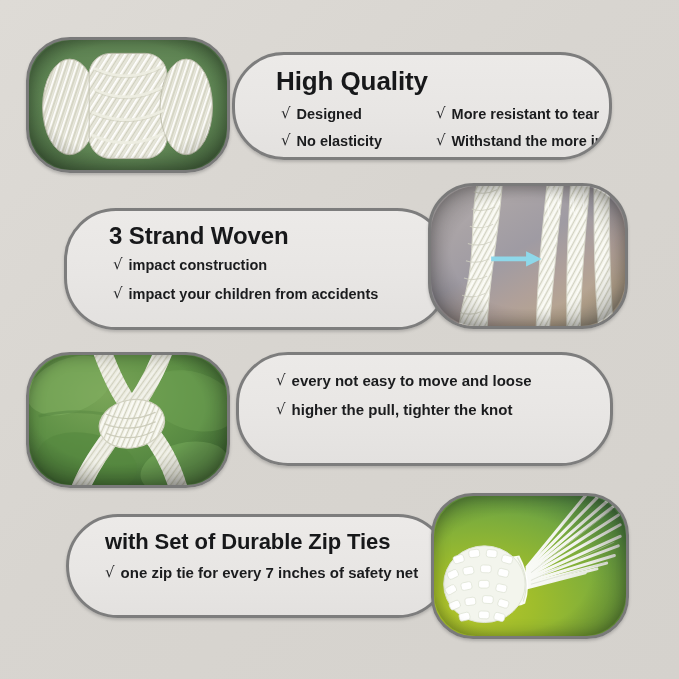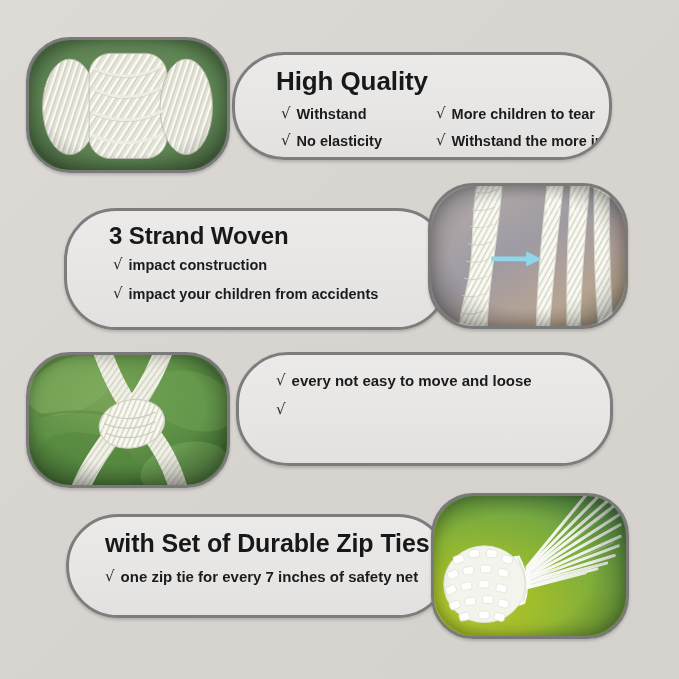--- a/index.html
+++ b/index.html
@@ -134,21 +134,21 @@
     left: 26px; top: 352px; width: 204px; height: 136px;
     background:
       radial-gradient(ellipse 120% 120% at 38% 30%, #7aa558 0%, #5f9146 35%, #47773a 70%, #3c6933 100%);
     border-radius: 44px;
   }
 
   
   #panel4-text {
     left: 66px; top: 514px; width: 384px; height: 104px;
   }
-  #panel4-text .panel-title { font-size: 25px; padding-left: 12px; padding-top: 4px; }
+  #panel4-text .panel-title { font-size: 22px; padding-left: 12px; padding-top: 4px; }
   #panel4-text .bullets { margin-top: 10px; padding-left: 12px; font-size: 15px; }
   #panel4-text .tick { font-size: 15px; }
 
   #panel4-img {
     left: 431px; top: 493px; width: 198px; height: 146px;
     background:
       radial-gradient(ellipse 140% 130% at 22% 78%, #b7c72b 0%, #9fbd2c 22%, #7fae3b 46%, #5e9a4a 68%, #4a7f55 85%, #3d6a5e 100%);
     border-radius: 42px;
   }
 
@@ -166,25 +166,25 @@
 <body>
 
 <div id="stage">
 
   <div class="panel text-panel" id="panel1-text">
     <div class="panel-body">
       <div class="panel-title">High Quality</div>
       <div class="bullets two-col">
         <div class="bullet">
           <span class="tick">√</span>
-          <span>Withstand</span>
-        </div>
-        <div class="bullet">
-          <span class="tick">√</span>
-          <span>More children to tear</span>
+          <span>Designed</span>
+        </div>
+        <div class="bullet">
+          <span class="tick">√</span>
+          <span>More resistant to tear</span>
         </div>
         <div class="bullet">
           <span class="tick">√</span>
           <span>No elasticity</span>
         </div>
         <div class="bullet">
           <span class="tick">√</span>
           <span>Withstand the more impact</span>
         </div>
       </div>
@@ -313,20 +313,21 @@
 
   <div class="panel text-panel" id="panel3-text">
     <div class="panel-body">
       <div class="bullets one-col">
         <div class="bullet">
           <span class="tick">√</span>
           <span>every not easy to move and loose</span>
         </div>
         <div class="bullet">
           <span class="tick">√</span>
+          <span>higher the pull, tighter the knot</span>
         </div>
       </div>
     </div>
   </div>
 
   <div class="panel image-panel" id="panel3-img">
     <svg class="art" viewBox="0 0 204 136" preserveAspectRatio="none">
       <defs>
         <pattern id="knotRope" width="5" height="5" patternUnits="userSpaceOnUse" patternTransform="rotate(-55)">
           <rect width="5" height="5" fill="#f6f6ec"></rect>

